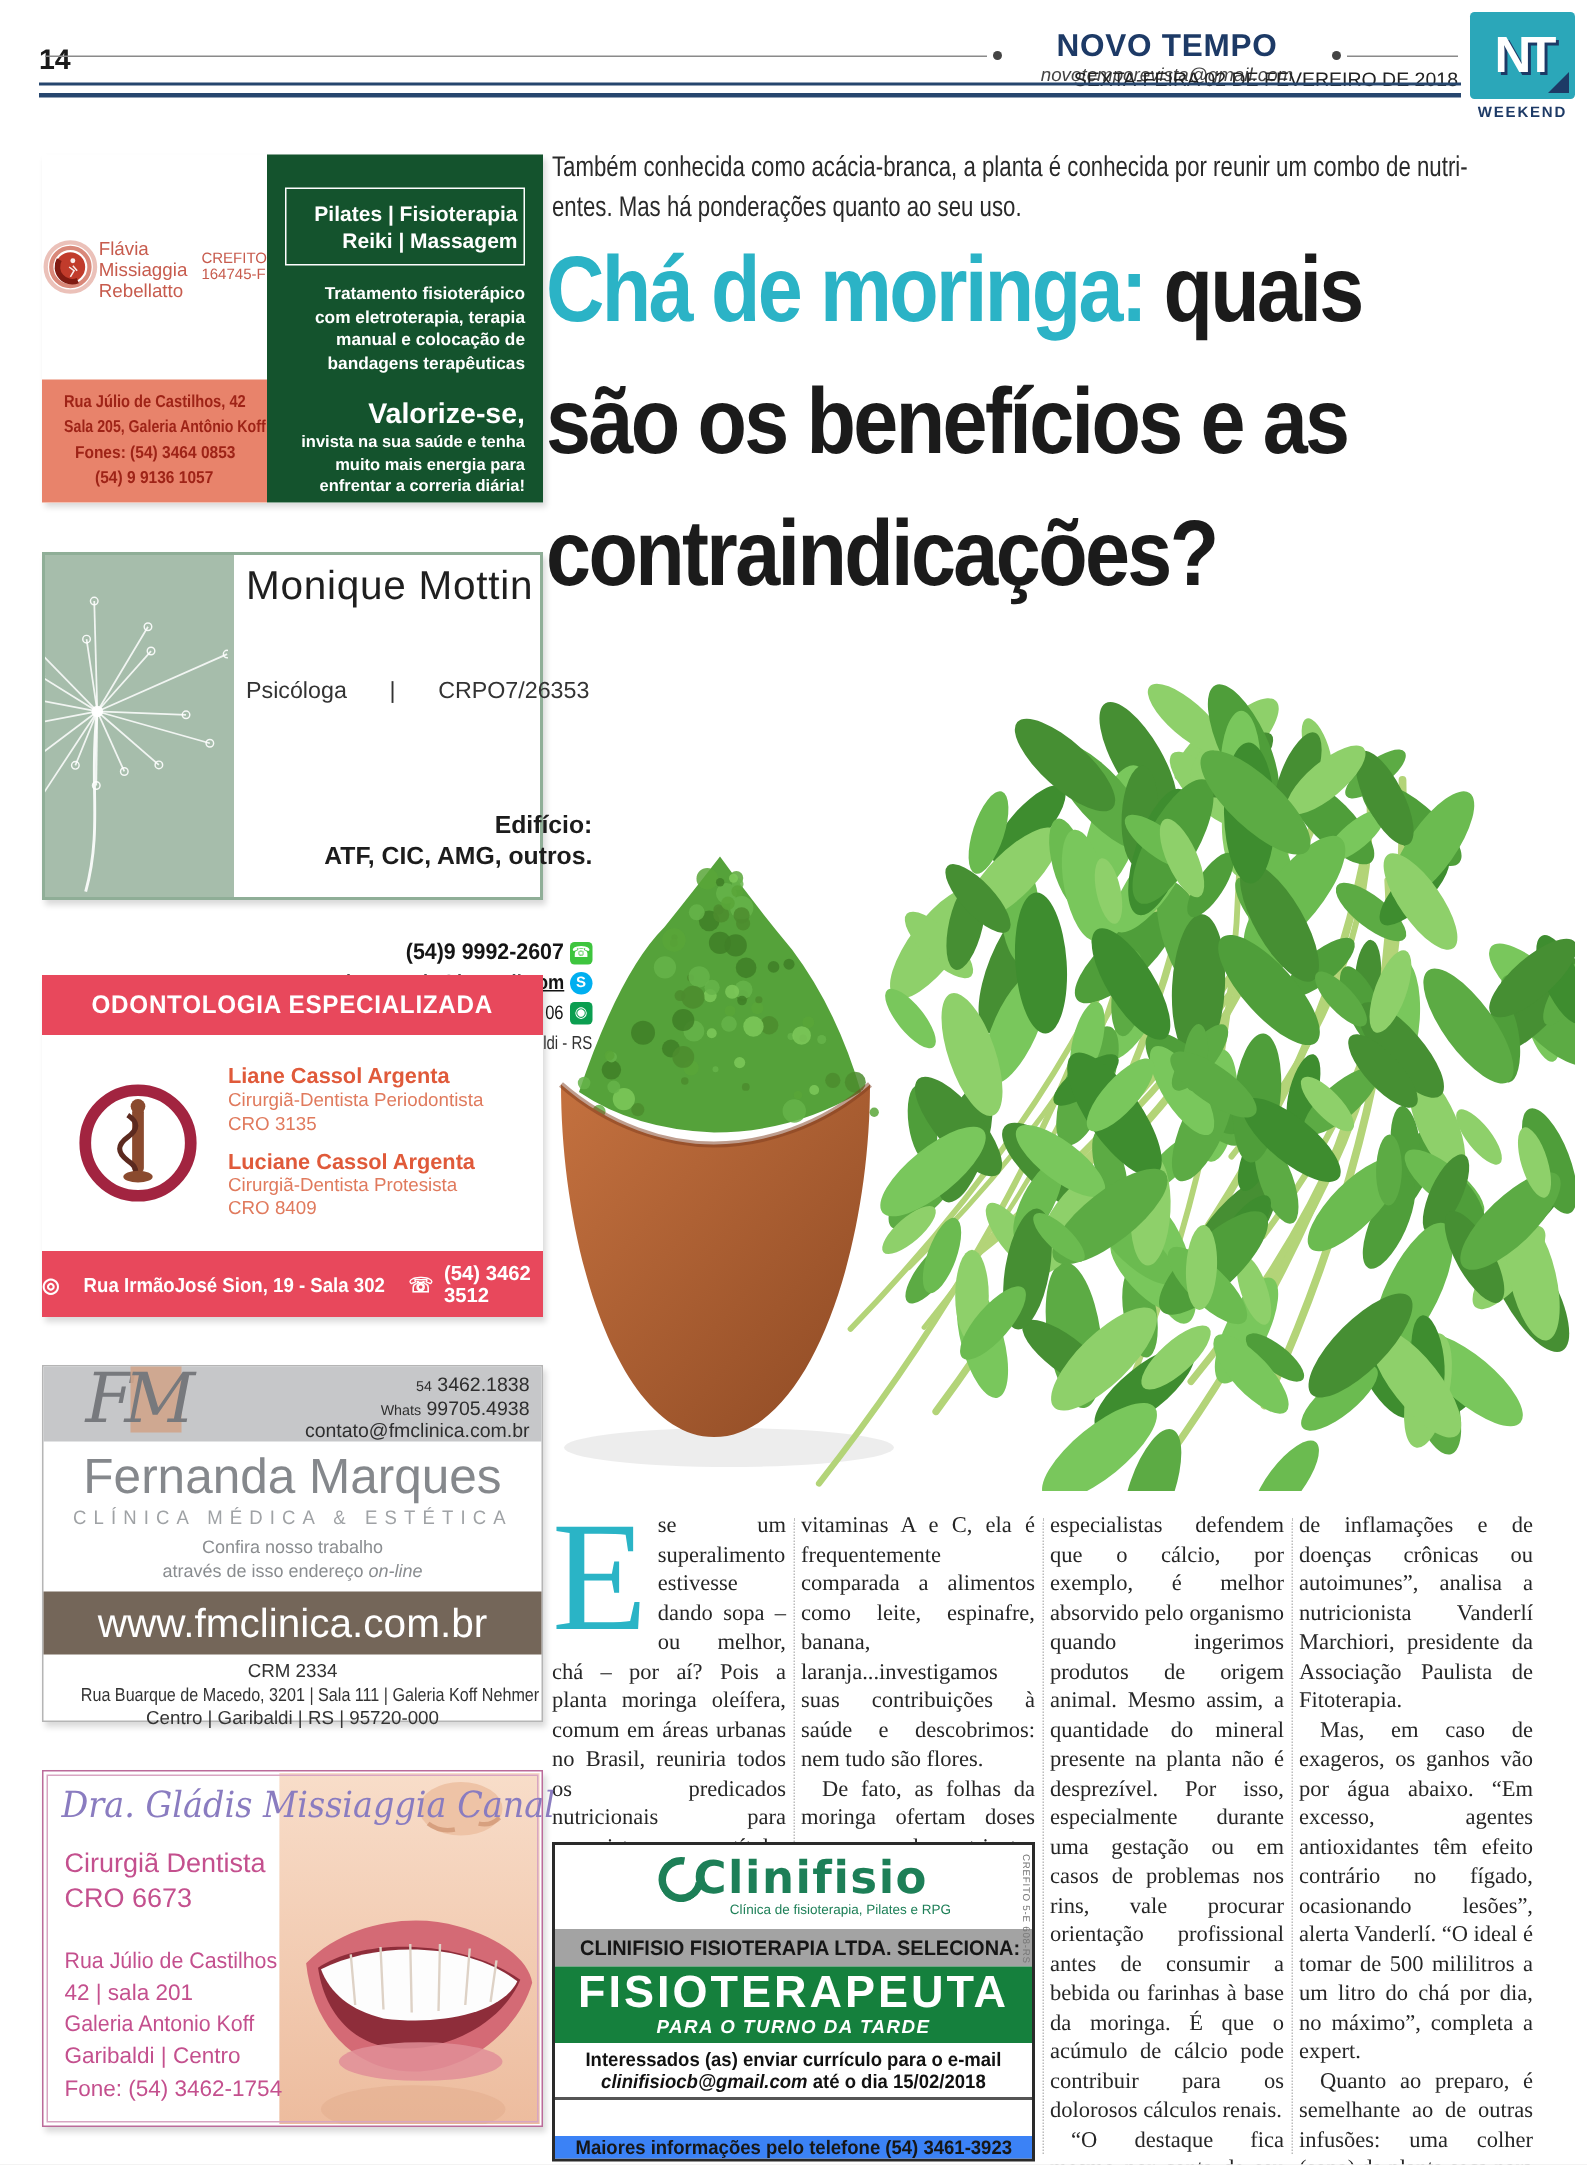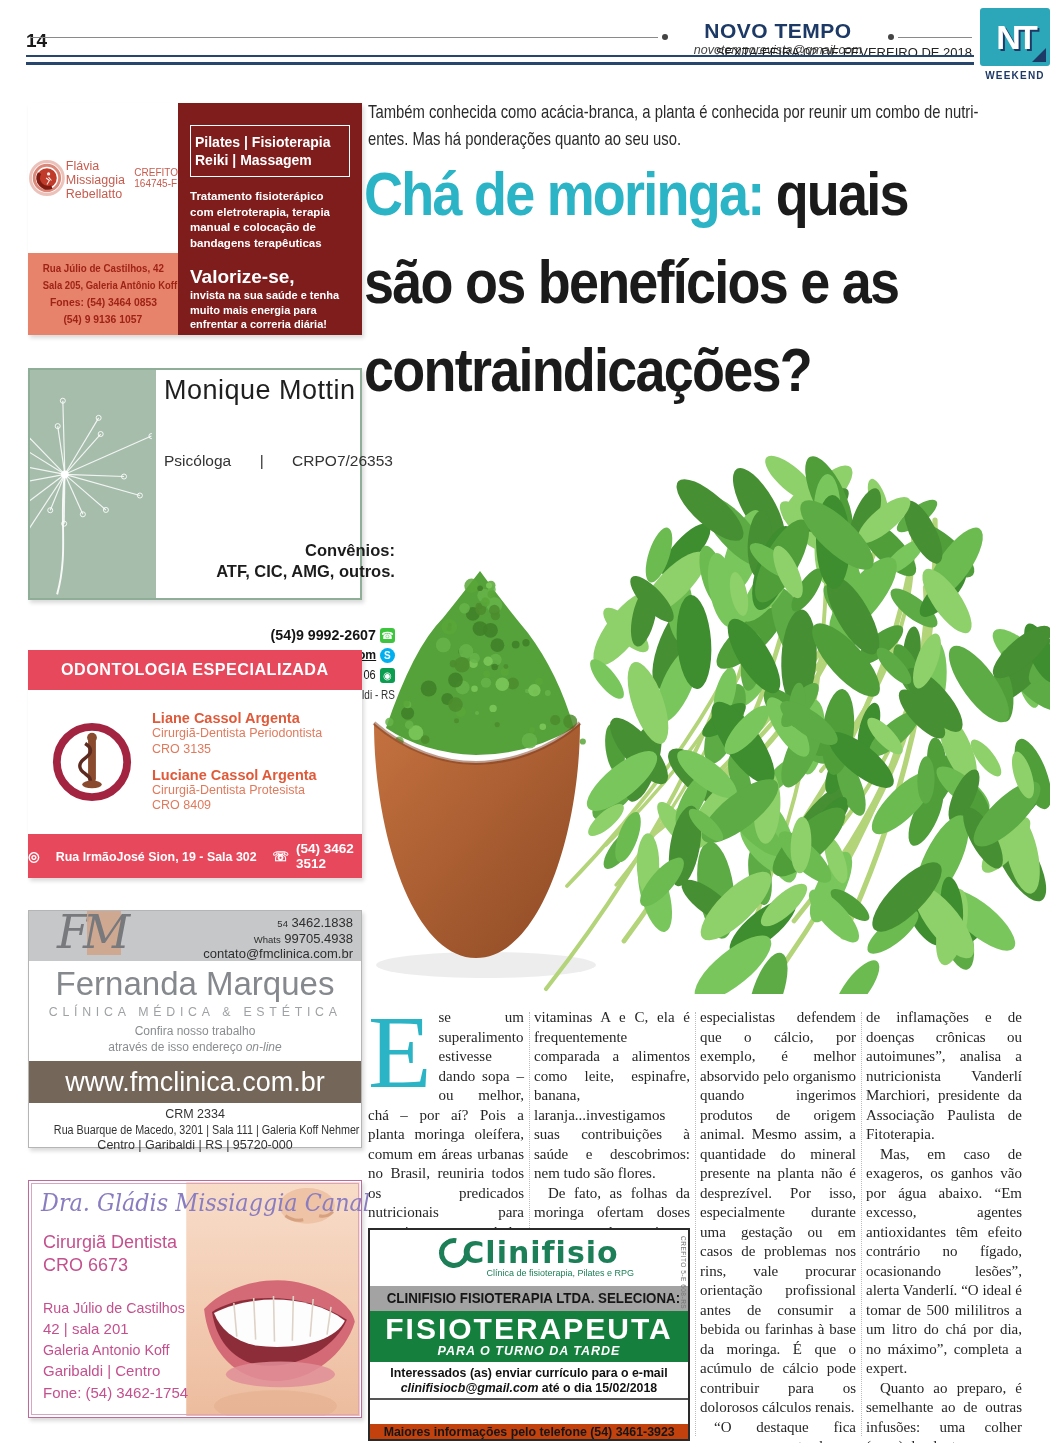--- a/index.html
+++ b/index.html
@@ -28,21 +28,21 @@
   #weekend { left:980px; top:70px; width:70px; text-align:center; font-size:10px; font-weight:bold; color:#1d3a66; letter-spacing:1.2px; }
 
   
   .ad { position:absolute; box-shadow:2px 3px 4px rgba(0,0,0,.15); }
 
   
   #ad-fisio { left:28px; top:103px; width:334px; height:232px; display:grid; grid-template-columns:150px 184px; grid-template-rows:150px 82px; }
   #fisio-tl { background:#fff; display:flex; flex-direction:row; align-items:center; justify-content:center; }
   #fisio-name { font-size:12.5px; color:#c75b4d; margin-top:3px; }
   #fisio-lic { font-size:10px; color:#c75b4d; }
-  #fisio-right { grid-row:1 / span 2; grid-column:2; background:#7f1d1d; color:#fff; padding:22px 12px; text-align:left; }
+  #fisio-right { grid-row:1 / span 2; grid-column:2; background:#14532d; color:#fff; padding:22px 12px; text-align:right; }
   #fisio-services { border:1px solid #fff; padding:7px 4px; font-weight:bold; font-size:14px; line-height:1.3; }
   #fisio-treat { margin-top:12px; font-weight:bold; font-size:11.5px; line-height:1.35; }
   #fisio-val-t { margin-top:15px; font-weight:bold; font-size:19px; }
   #fisio-val-x { font-size:11px; font-weight:bold; line-height:1.3; }
   #fisio-bl { background:#e8836b; color:#9e2317; font-weight:bold; font-size:11.5px; line-height:1.5; display:flex; flex-direction:column; justify-content:center; text-align:center; }
 
   
   #ad-monique { left:28px; top:368px; width:334px; height:232px; background:#fff; border:2px solid #8fae97; display:flex; }
   #mon-left { width:126px; background:#a6bdab; flex:none; }
   #mon-right { flex:1; padding:5px 8px 7px 8px; display:flex; flex-direction:column;gap:44px; }
@@ -106,21 +106,21 @@
   #ad-clini { left:368px; top:1228px; width:322px; height:213px; background:#fff; border:2px solid #2a2a2a; display:flex; flex-direction:column; box-shadow:none; }
   #cf-logo-zone { height:62px; display:flex; flex-direction:column; align-items:center; justify-content:center; }
   #cf-logo { font-family:"DejaVu Sans", sans-serif; font-weight:bold; color:#1d7f57; font-size:30px; letter-spacing:1px; line-height:30px; display:flex; align-items:center; }
   .cf-swirl { width:30px; height:30px; border:5px solid #1d7f57; border-radius:50%; border-right-color:transparent; transform:rotate(-35deg); display:inline-block; margin-right:-7px; }
   #cf-tag { font-size:9px; color:#1d7f57; width:210px; text-align:right; margin-top:0px; }
   #cf-bar1 { height:28px; background:#a3a3a3; display:flex; align-items:center; justify-content:flex-end; font-weight:bold; font-size:14px; color:#161616; }
   #cf-bar2 { height:57px; background:#15803d; color:#fff; display:flex; flex-direction:column; align-items:center; justify-content:center; }
   #cf-pos { font-size:30px; font-weight:bold; letter-spacing:2px; line-height:30px; }
   #cf-shift { font-size:12.5px; font-weight:bold; font-style:italic; letter-spacing:1px; }
   #cf-apply { height:42px; display:flex; flex-direction:column; align-items:center; justify-content:center; font-weight:bold; font-size:13px; color:#111; border-bottom:2px solid #555; }
-  #cf-info { flex:1; background:#c2410c; display:flex; align-items:center; justify-content:center; font-weight:bold; font-size:13px; color:#161616;margin-top:24px; }
+  #cf-info { flex:1; background:#3b82f6; display:flex; align-items:center; justify-content:center; font-weight:bold; font-size:13px; color:#161616;margin-top:24px; }
   #cf-side { position:absolute; right:1px; top:6px; writing-mode:vertical-rl; font-size:6.5px; color:#777; letter-spacing:0.5px; }
 </style>
 </head>
 <body>
 
 <div id="page">
 
   <div id="pagenum" class="abs">14</div>
   <div id="hr-left" class="abs hrule"></div>
   <div id="hdot1" class="abs hdot"></div>
@@ -210,21 +210,21 @@
       </svg>
     </div>
     <div id="mon-right">
       <div id="mon-name">Monique Mottin</div>
       <div id="mon-role-row">
         <span>Psicóloga</span>
         <span>|</span>
         <span>CRPO7/26353</span>
       </div>
       <div id="mon-conv">
-        <div>Convênios:</div>
+        <div>Edifício:</div>
         <div>ATF, CIC, AMG, outros.</div>
       </div>
       <div id="mon-contact">
         <div class="mon-row">
             <span class="mon-phone fit o-r" style="--sx:.95">(54)9 9992-2607</span>
             <span class="sq-icon wa">☎</span>
           </div>
         <div class="mon-row">
             <span class="mon-email fit o-r" style="--sx:.9">moniquemottin@hotmail.com</span>
             <span class="sq-icon sk">S</span>

